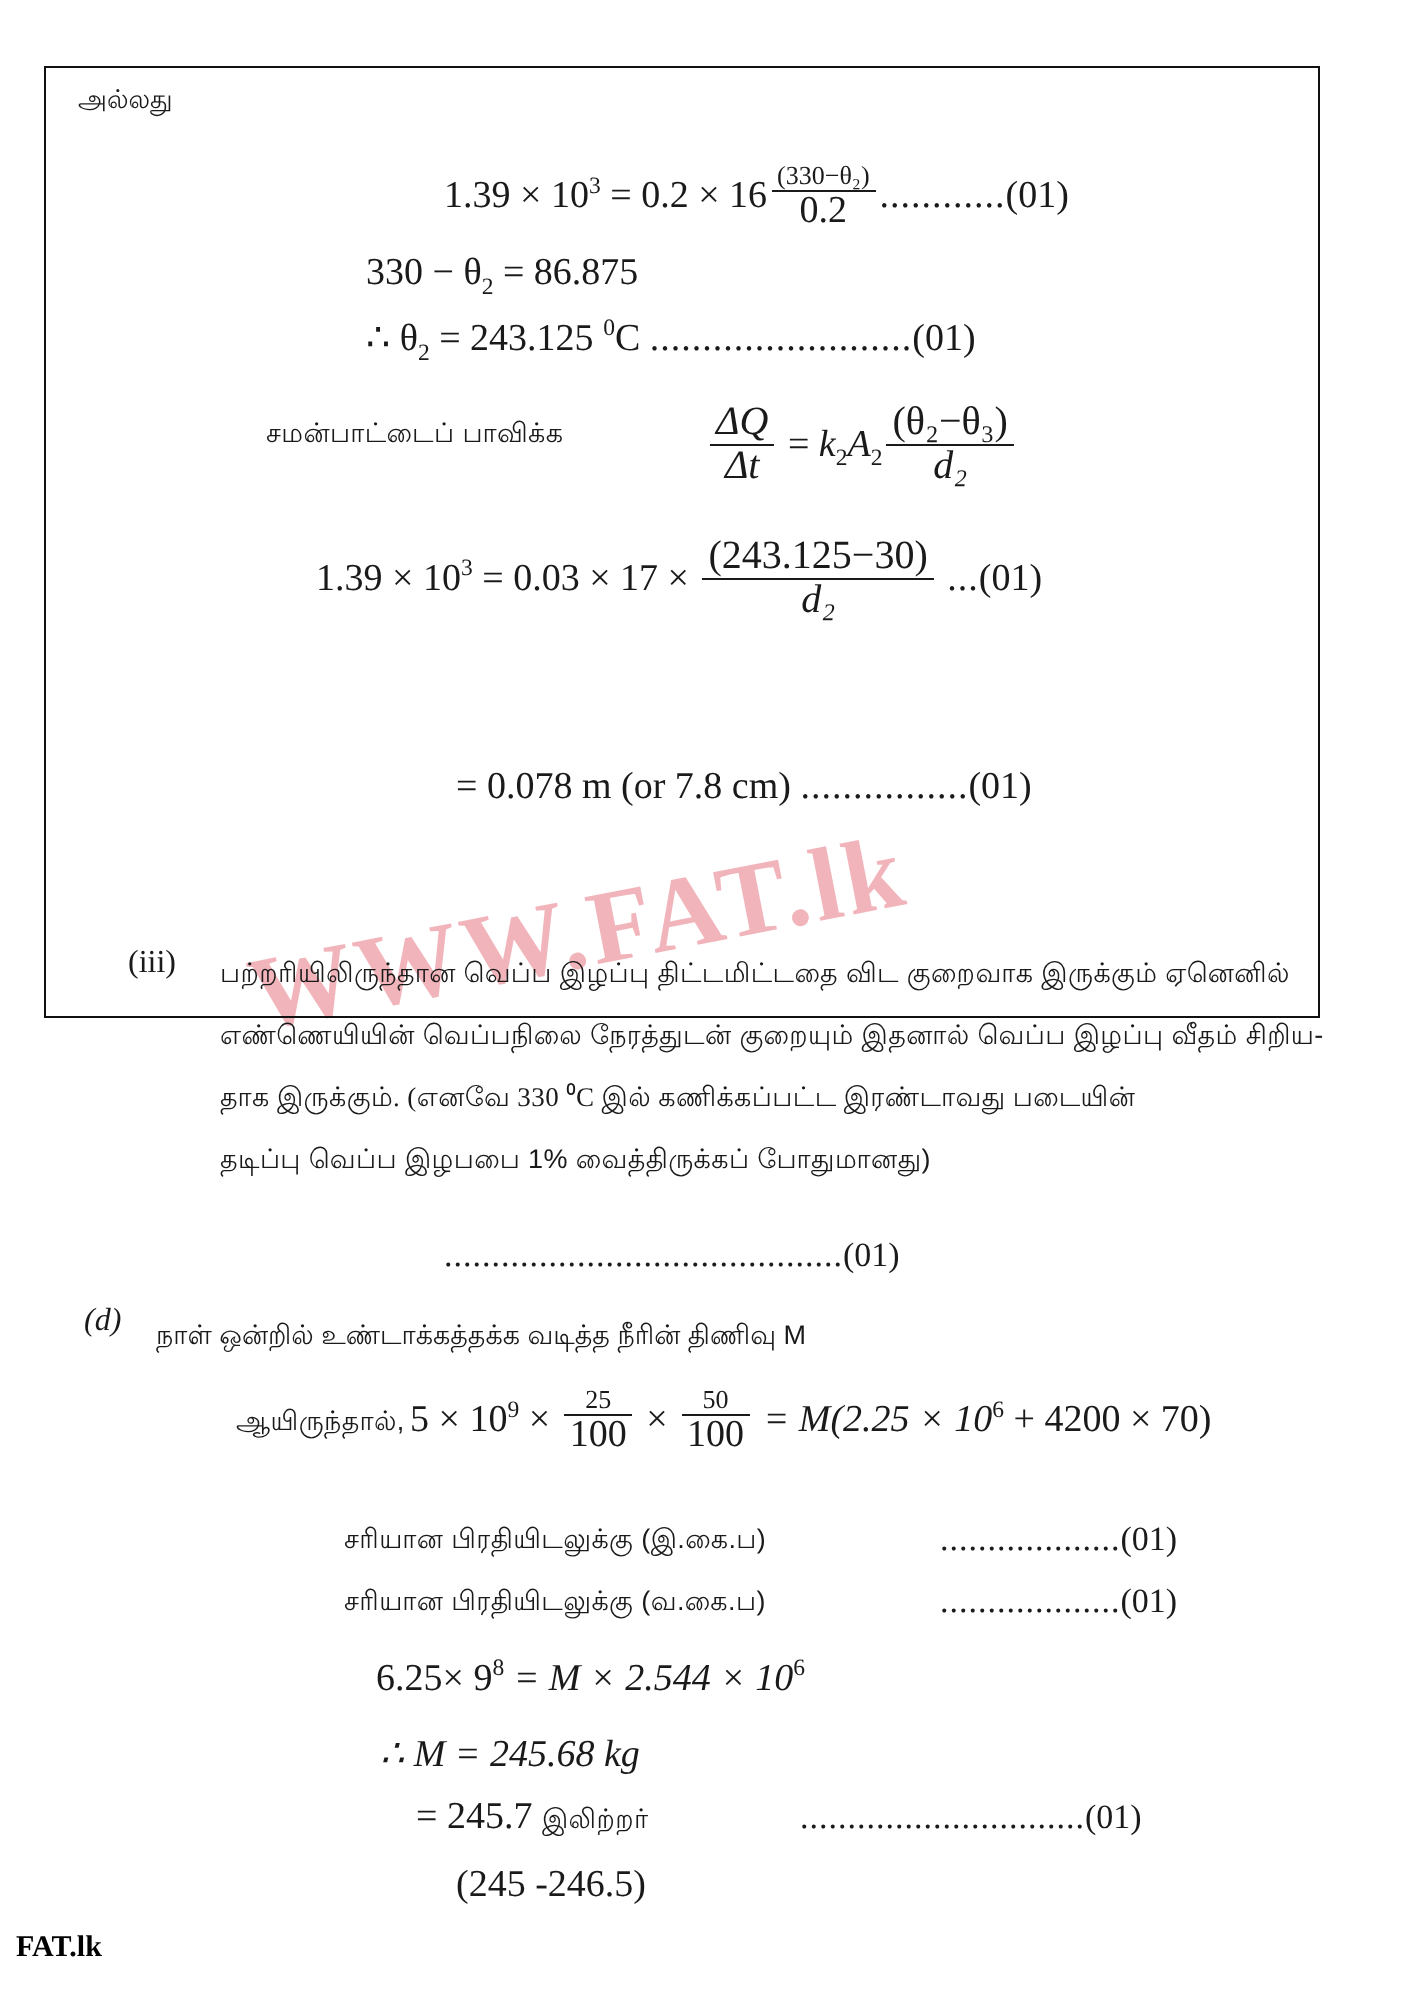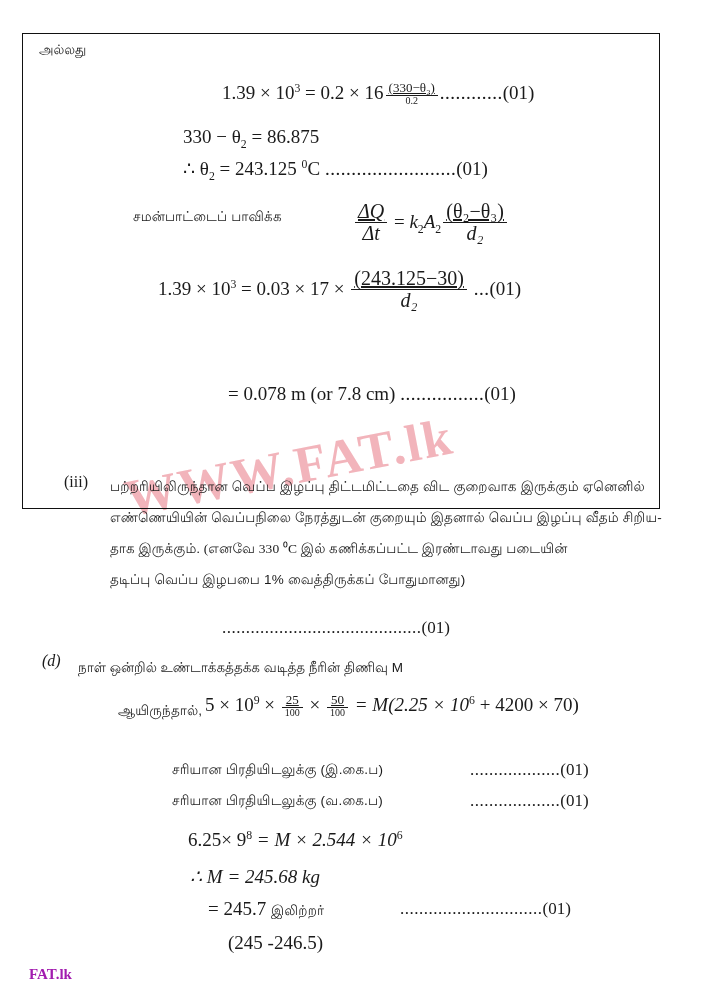--- a/index.html
+++ b/index.html
@@ -66,22 +66,22 @@
   
   .frac {
     display: inline-block;
     vertical-align: middle;
     text-align: center;
     line-height: 1.05;
     margin: 0 2px;
     position: relative;
     top: -1px;
   }
-  .frac .num { display: block; font-size: 13px; padding: 0 3px; text-decoration: underline; }
-  .frac .den { display: block; font-size: 10px; padding: 0 3px; border-top: 1.3px solid #1a1a1a; }
+  .frac .num { display: block; font-size: 13px; padding: 0 3px; }
+  .frac .den { display: block; font-size: 19px; padding: 0 3px; border-top: 1.3px solid #1a1a1a; }
   .frac.big .num, .frac.big .den { font-size: 20px; }
 
   .dots { letter-spacing: .5px; }
 
   
   .pnum {
     position: absolute;
     font-family: "Liberation Serif", serif;
     font-size: 16px;
   }
@@ -101,22 +101,21 @@
     white-space: nowrap;
   }
 
   .footer {
     position: absolute;
     left: 8px;
     top: 966px;
     font-family: "Liberation Serif", serif;
     font-size: 15px;
     font-weight: bold;
-    color: #a21caf;
-    margin-left: 21px;
+    color: #000000;
   }
 </style>
 </head>
 <body>
 
 <div class="watermark">WWW.FAT.lk</div>
 
 <div class="page">
 
   <div class="alt-box">

